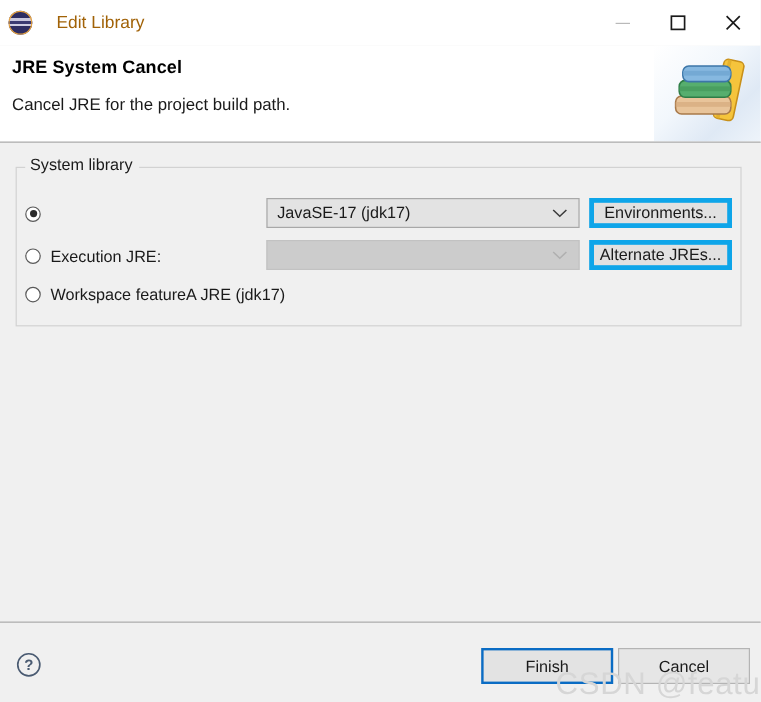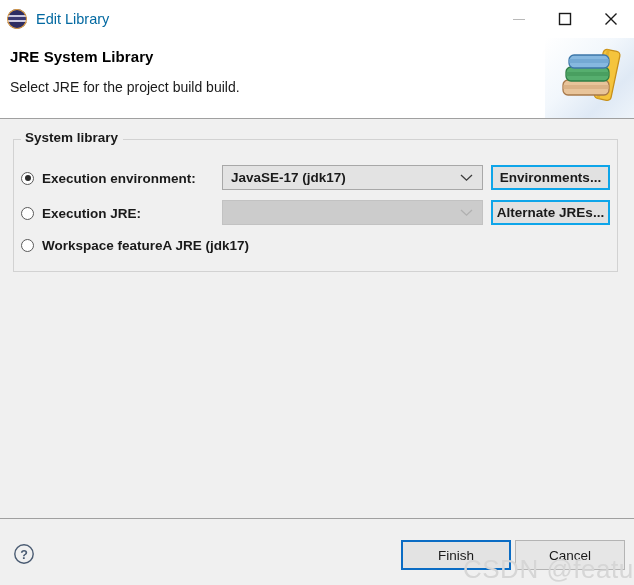--- a/index.html
+++ b/index.html
@@ -35,23 +35,23 @@
       linear-gradient(to bottom,
         #2e2d62 0%, #2e2d62 32%,
         #c9c7de 32%, #c9c7de 42%,
         #3b3a72 42%, #3b3a72 56%,
         #cfcde2 56%, #cfcde2 64%,
         #2e2d62 64%, #2e2d62 100%);
     box-shadow: 0 0 0 1px #e8a33d inset;
     flex: 0 0 auto;
   }
   .title-text {
-    margin-left: 9px;
+    margin-left: 20px;
     font-size: 14.5px;
-    color: #0369a1;
+    color: #a16207;
     white-space: nowrap;
   }
   .winbtns {
     position: absolute;
     right: 0; top: 0;
     height: 38px;
     display: flex;
     align-items: stretch;
   }
   .winbtn {
@@ -100,21 +100,20 @@
   }
   .hr-top { top: 118px; }
   .hr-bottom { top: 518px; }
 
   
   .body-area {
     position: absolute;
     left: 0; top: 119px;
     width: 634px; height: 399px;
     background: #f0f0f0;
-    font-weight: bold;
   }
 
   .groupbox {
     position: absolute;
     left: 13px; top: 20px;
     width: 605px; height: 133px;
     border: 1px solid #d2d2d2;
     box-sizing: border-box;
   }
   .group-label {
@@ -191,21 +190,21 @@
     position: absolute;
     right: 9px; top: 0; bottom: 0;
     display: flex; align-items: center;
   }
   .combo-arrow svg { display: block; }
 
   .btn {
     position: absolute;
     box-sizing: border-box;
     height: 25px;
-    border: 2px solid #0ea5e9;
+    border: 4px solid #0ea5e9;
     background: #e1e1e1;
     display: flex;
     align-items: center;
     justify-content: center;
     font-size: 13.5px;
     color: #1a1a1a;
     white-space: nowrap;
   }
   .btn-environments { left: 491px; top: 46px; width: 119px; }
   .btn-installedjres { left: 491px; top: 81px; width: 119px; }
@@ -280,22 +279,22 @@
     </div>
     <div class="winbtn">
       <svg width="16" height="16" viewBox="0 0 16 16">
         <path d="M2.5 2.5 L13.5 13.5 M13.5 2.5 L2.5 13.5" stroke="#1a1a1a" stroke-width="1.4" fill="none"></path>
       </svg>
     </div>
   </div>
 </div>
 
 <div class="header">
-  <div class="header-title">JRE System Library</div>
-  <div class="header-sub">Select JRE for the project build build.</div>
+  <div class="header-title">JRE System Cancel</div>
+  <div class="header-sub">Cancel JRE for the project build path.</div>
 
   <div class="header-art">
     <svg width="89" height="80" viewBox="0 0 89 80">
 
       <g transform="rotate(12 62 40)">
         <rect x="53" y="12" width="17" height="50" rx="4" fill="#f5c43c" stroke="#c8901a" stroke-width="1.3"></rect>
         <rect x="56" y="12" width="3" height="50" fill="#e0ad2a" opacity="0.8"></rect>
       </g>
 
       <rect x="18" y="42" width="46" height="15" rx="5" fill="#e8c49a" stroke="#a8794a" stroke-width="1.3"></rect>
@@ -312,21 +311,20 @@
 
 <div class="hr hr-top"></div>
 
 <div class="body-area">
 
   <div class="groupbox"></div>
   <div class="group-label">System library</div>
 
   <div class="row row-1">
     <span class="radio checked"></span>
-    <span class="radio-label">Execution environment:</span>
   </div>
 
   <div class="combo combo-enabled">
     <span class="combo-text">JavaSE-17 (jdk17)</span>
     <span class="combo-arrow">
       <svg width="13" height="9" viewBox="0 0 13 9">
         <path d="M1 2 L6.5 7.2 L12 2" stroke="#3c3c3c" stroke-width="1.3" fill="none"></path>
       </svg>
     </span>
   </div>

